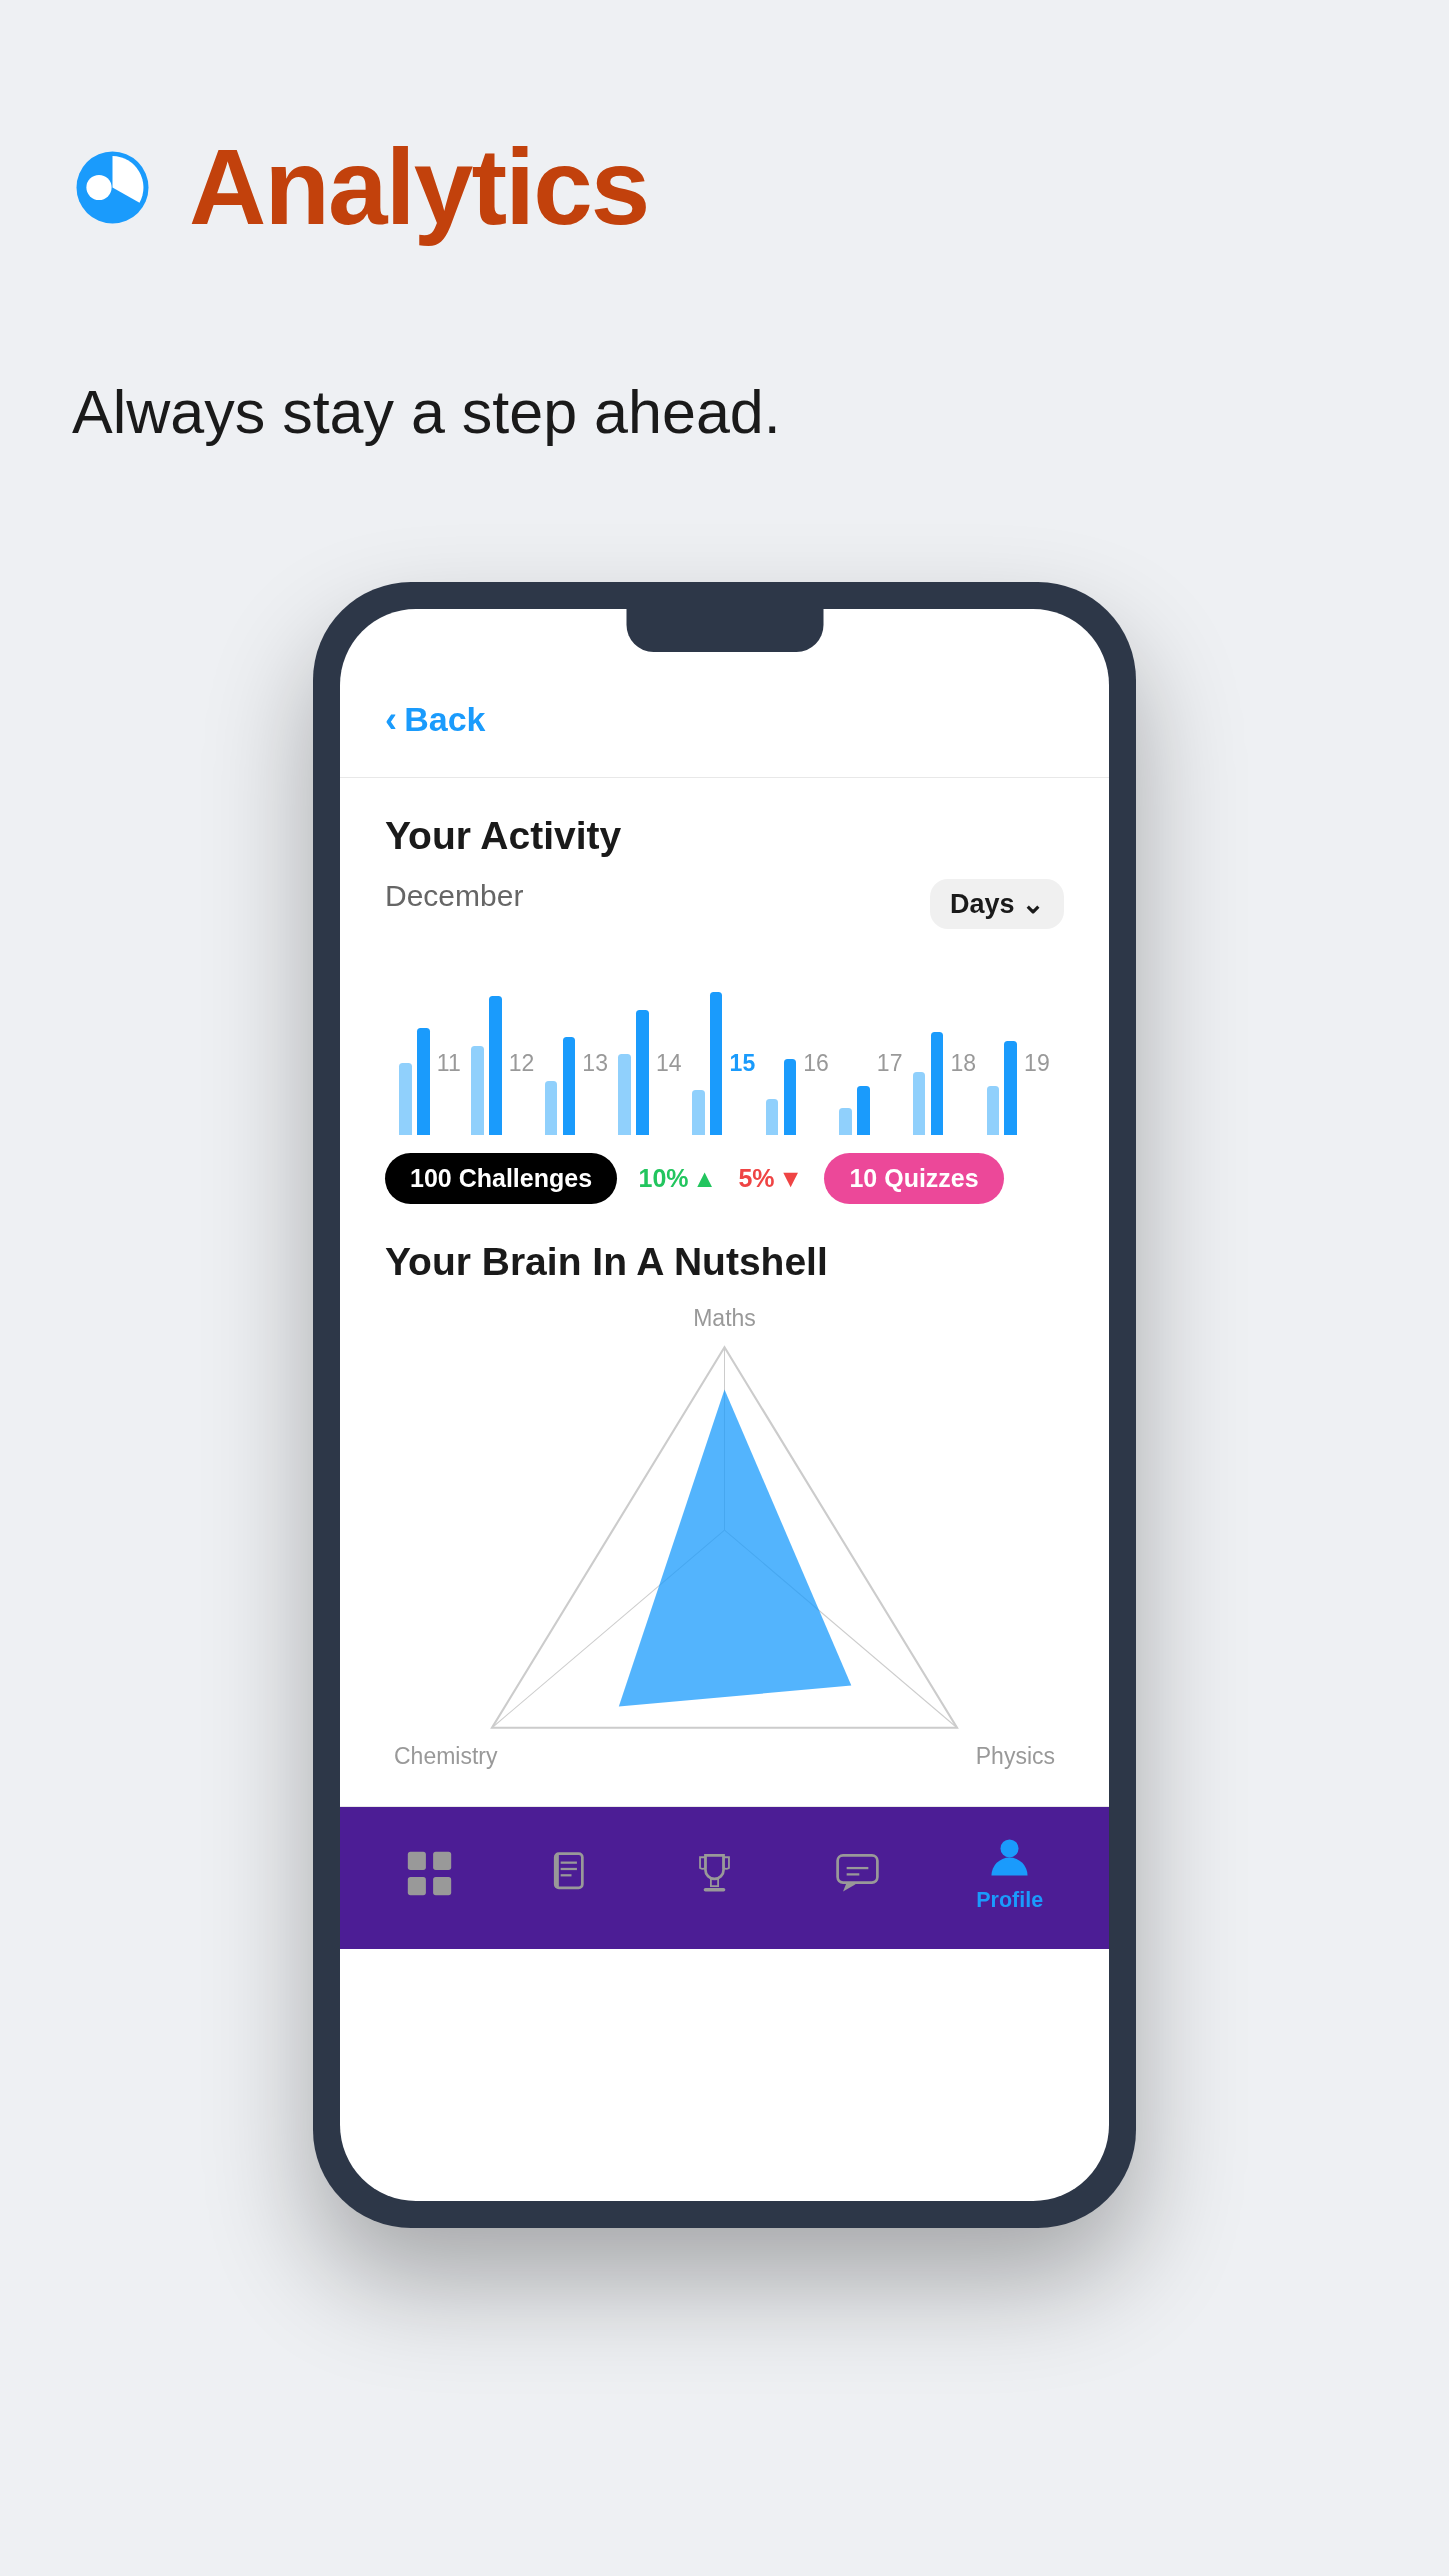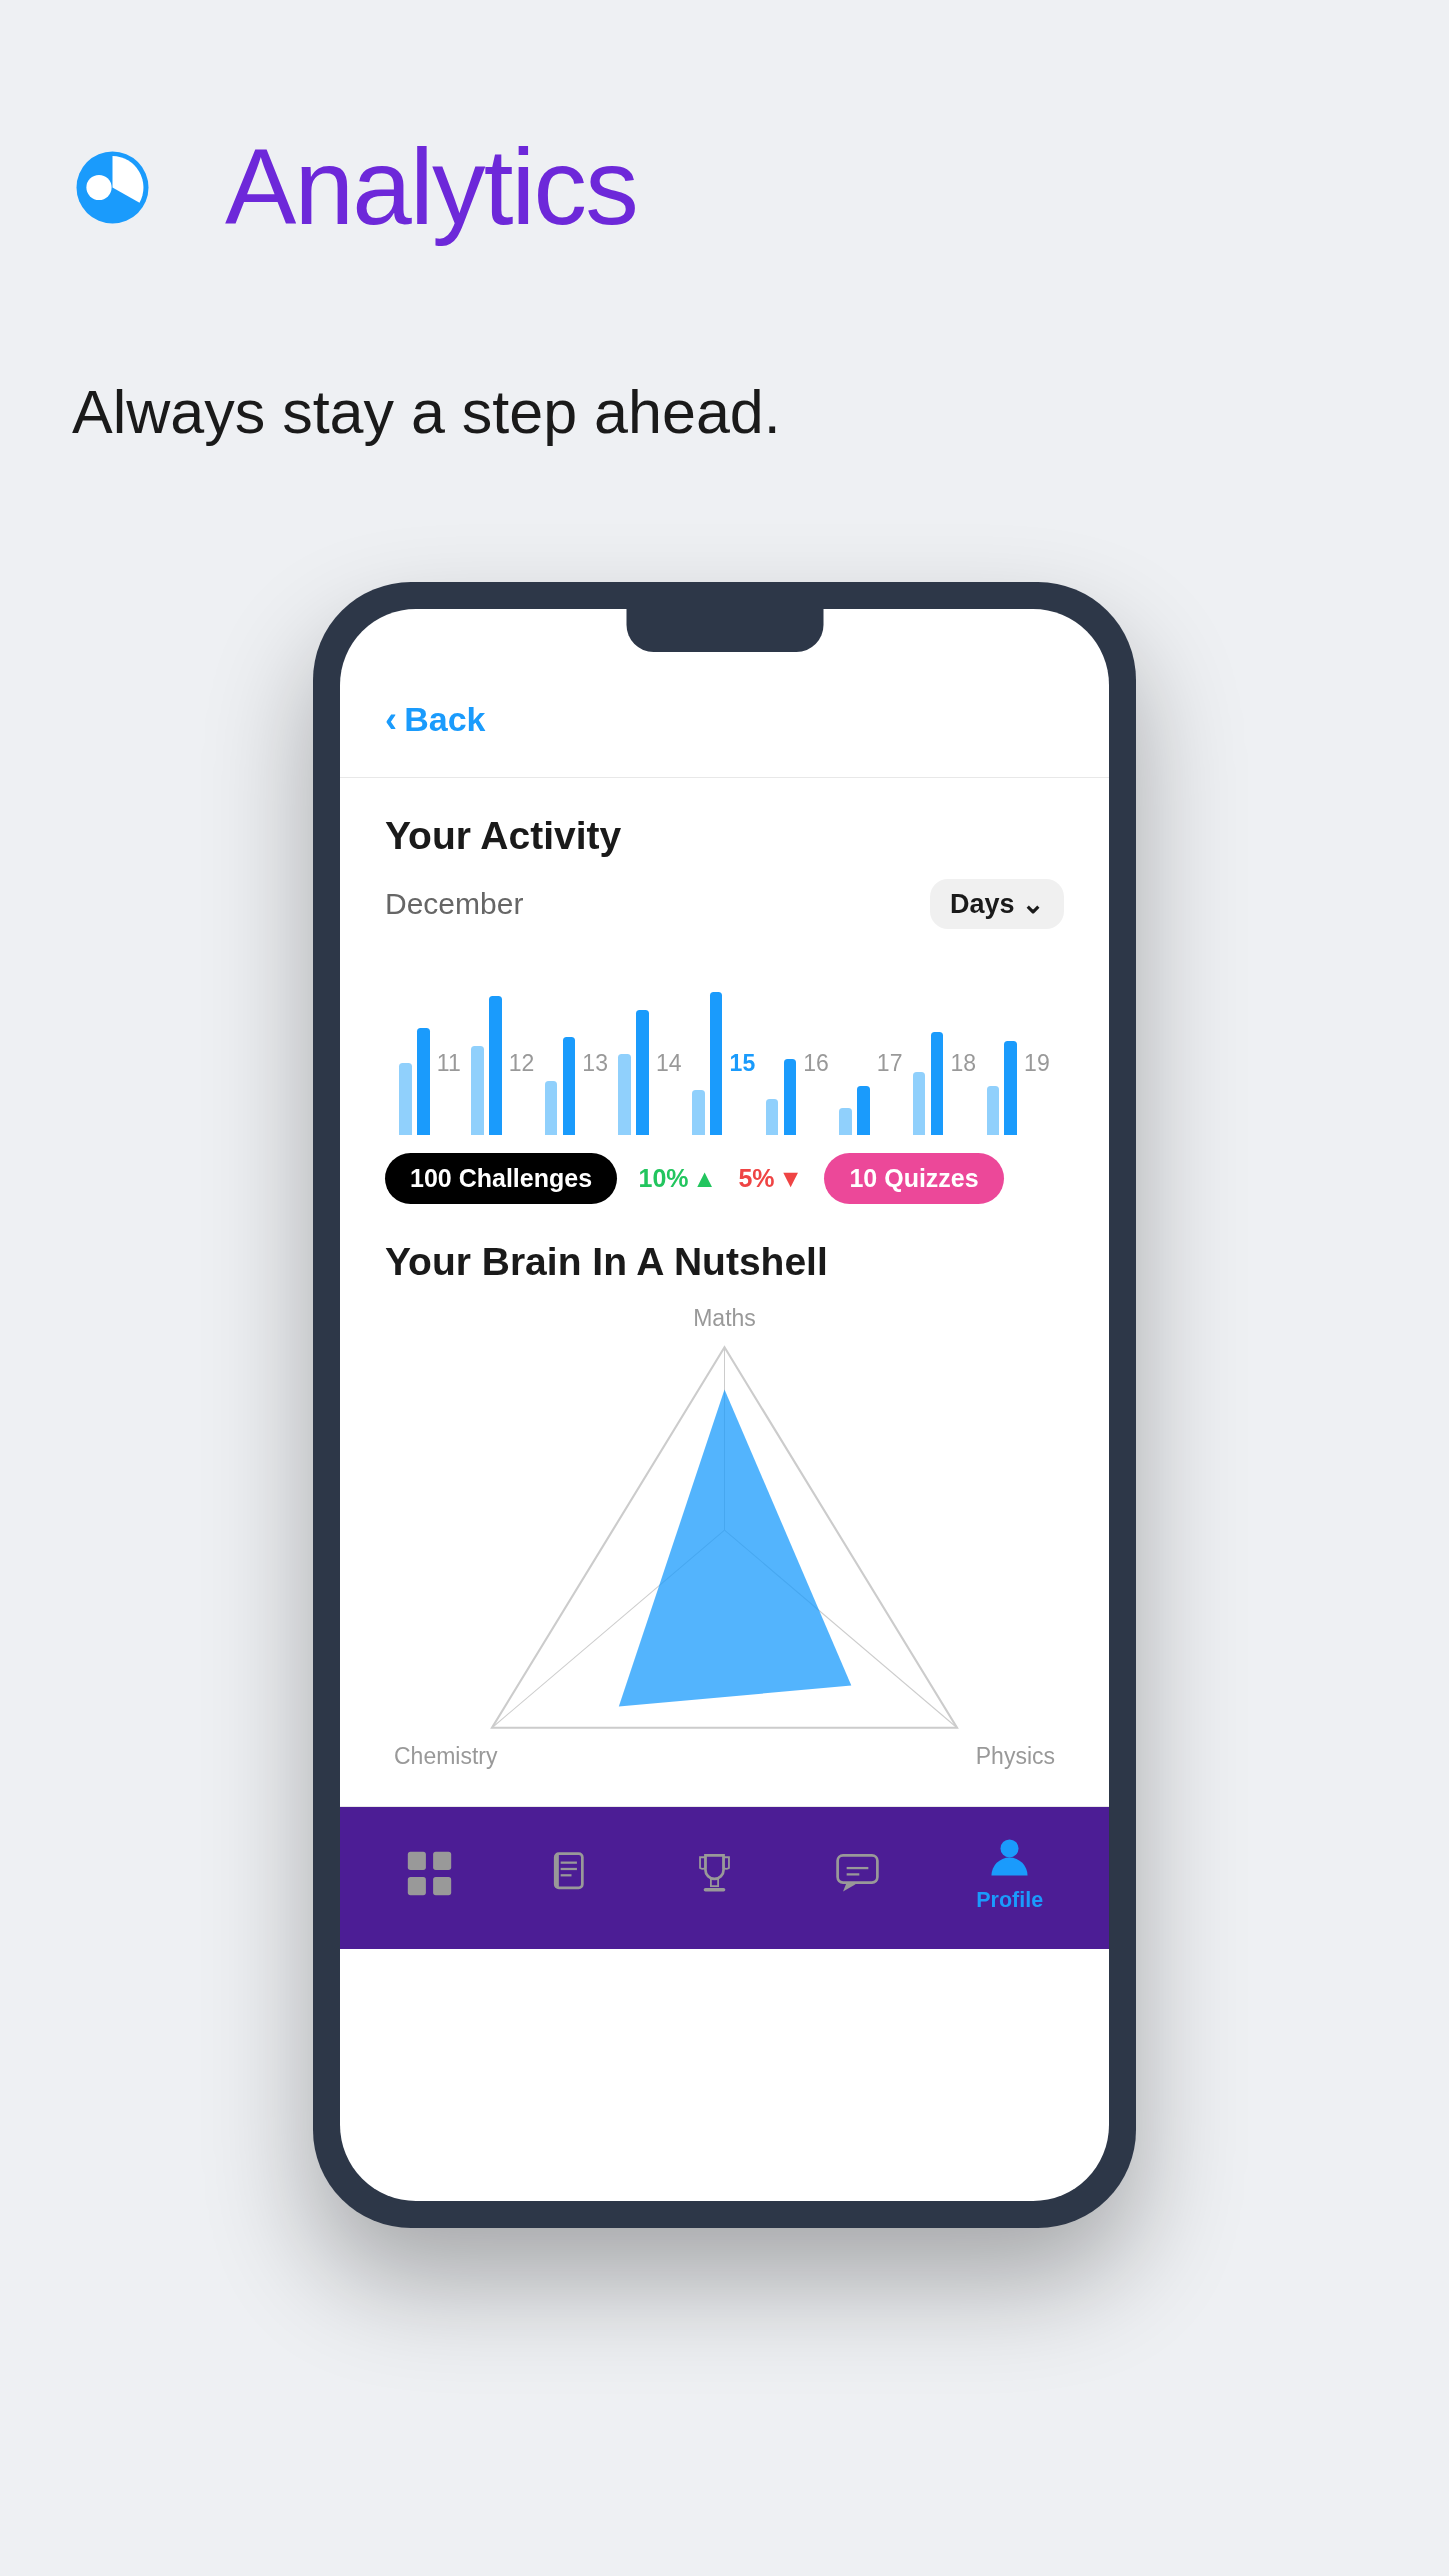--- a/index.html
+++ b/index.html
@@ -26,24 +26,23 @@
     }
 
     .analytics-icon {
       width: 81px;
       height: 81px;
       flex-shrink: 0;
     }
 
     .analytics-title {
       font-size: 107px;
-      font-weight: 400;
-      color: #6d28d9;
+      font-weight: 700;
+      color: #c2410c;
       letter-spacing: -1.8px;
-      margin-left: 36px;
     }
 
     .analytics-subtitle {
       font-size: 61px;
       font-weight: 400;
       color: #1a1a1a;
       line-height: 1.4;
       margin-left: 0;
     }
 
@@ -117,21 +116,20 @@
     .section-title {
       font-size: 39px;
       font-weight: 800;
       color: #1a1a1a;
       margin-bottom: 21.5px;
     }
 
     .activity-header {
       display: flex;
       justify-content: space-between;
-      align-items: center;
       margin-bottom: 27px;
     }
 
     .month-label {
       font-size: 30px;
       color: #666;
     }
 
     .days-selector {
       display: flex;

